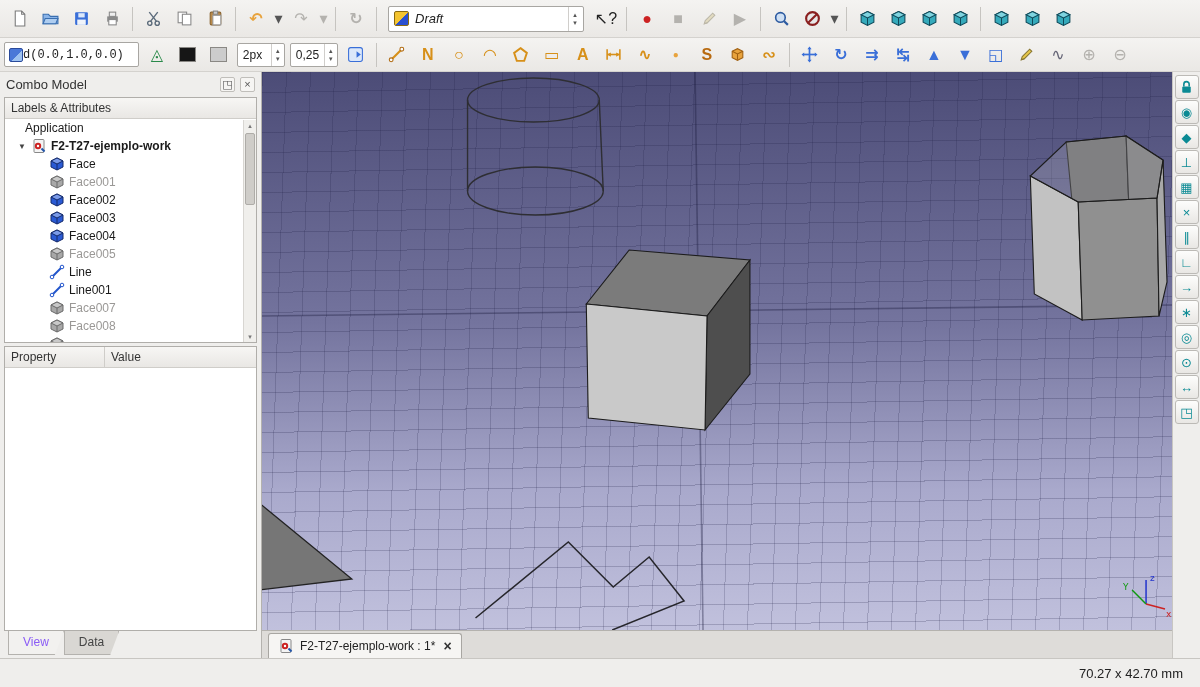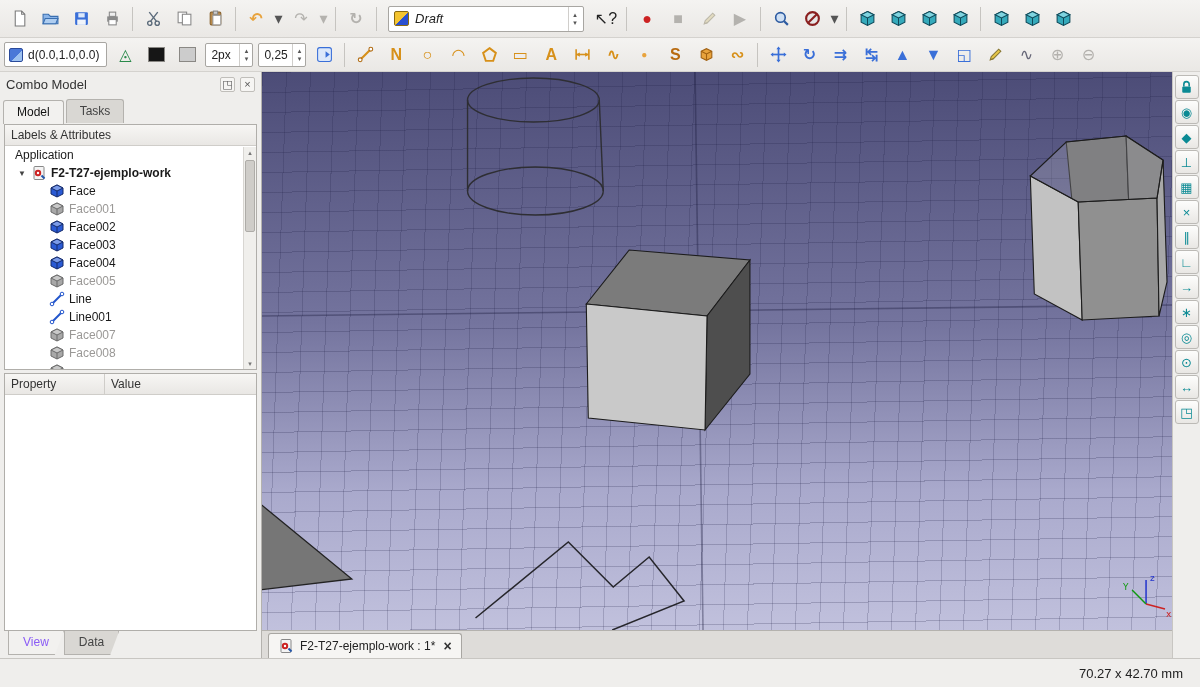--- a/index.html
+++ b/index.html
@@ -18,22 +18,22 @@
   .tbtn.dis, .dis { opacity:.45; filter:grayscale(55%); }
   .tsep { width:1px; height:24px; background:#c6c4c0; margin:0 4px; flex:0 0 1px; }
   svg.ic { width:17px; height:17px; }
   .swatch { width:17px; height:15px; border:1px solid #8a8884; display:inline-block; }
   .spin { display:inline-flex; align-items:center; height:24px; background:#fff; border:1px solid #a8a6a2;
           border-radius:2px; padding-left:5px; margin:0 2px; }
   .spinval { font-size:12px; color:#222; min-width:24px; }
   .spincol { display:flex; flex-direction:column; justify-content:center; width:13px; border-left:1px solid #d0cecb;
              margin-left:4px; height:100%; }
   .spincol span { font-size:7px; line-height:8px; text-align:center; color:#555; }
-  .wpfield { display:inline-flex; align-items:center; gap:5px; height:25px; background:#fff;
-             border:1px solid #a8a6a2; border-radius:2px; padding:0 7px 0 4px; margin-right:2px; }
+  .wpfield { display:inline-flex; align-items:center; height:25px; background:#fff;
+             border:1px solid #a8a6a2; border-radius:2px; padding:0 14px 0 4px; margin-right:2px;font-family:Liberation Mono, monospace; }
   .wpicon { width:14px; height:14px; border-radius:2px; background:linear-gradient(135deg,#4a78d8 0 55%,#9ec2f0 55%);
             border:1px solid #2a4a9a; display:inline-block; }
   .wptext { font-size:12px; color:#222; }
   .wbcombo { display:inline-flex; align-items:center; gap:6px; width:196px; height:26px; background:#fff;
              border:1px solid #a8a6a2; border-radius:2px; padding:0 2px 0 5px; margin:0 6px; }
   .wbicon { width:15px; height:15px; border-radius:2px; background:linear-gradient(135deg,#f4c430 0 52%,#2a4fd0 52%);
             border:1px solid #8a6a10; }
   .wbtext { flex:1; font-size:13px; color:#222;font-style:italic; }
 
   
@@ -413,29 +413,25 @@
   <div class="mainrow">
 
     <div class="combo">
       <div class="combo-head">
         <span>Combo Model</span>
         <span class="hbtns">
           <span class="hbtn">◳</span>
           <span class="hbtn">×</span>
         </span>
       </div>
-      <div class="ctabs">
-        <span class="ctab active">Model</span>
-        <span class="ctab">Tasks</span>
-      </div>
 
       <div class="treewidget">
         <div class="tree-header">Labels &amp; Attributes</div>
         <div class="tree-body" id="treebody">
-            <div class="trow" style="padding-left: 10px;">
+            <div class="trow" style="padding-left: 20px;">
               <span class="tlabel">Application</span>
             </div>
             <div class="trow docrow" style="padding-left: 12px;">
               <span class="tarrow">▼</span>
               <svg viewBox="0 0 16 16" class="tic">
                 <rect x="3" y="1.5" width="10" height="13" rx="1" fill="#f4f4f4" stroke="#888"></rect>
                 <circle cx="7" cy="8" r="3.2" fill="#cc2222"></circle>
                 <circle cx="7" cy="8" r="1.2" fill="#fff"></circle>
                 <path d="M10.5 10.5l3 3" stroke="#2255aa" stroke-width="2"></path>
               </svg>

